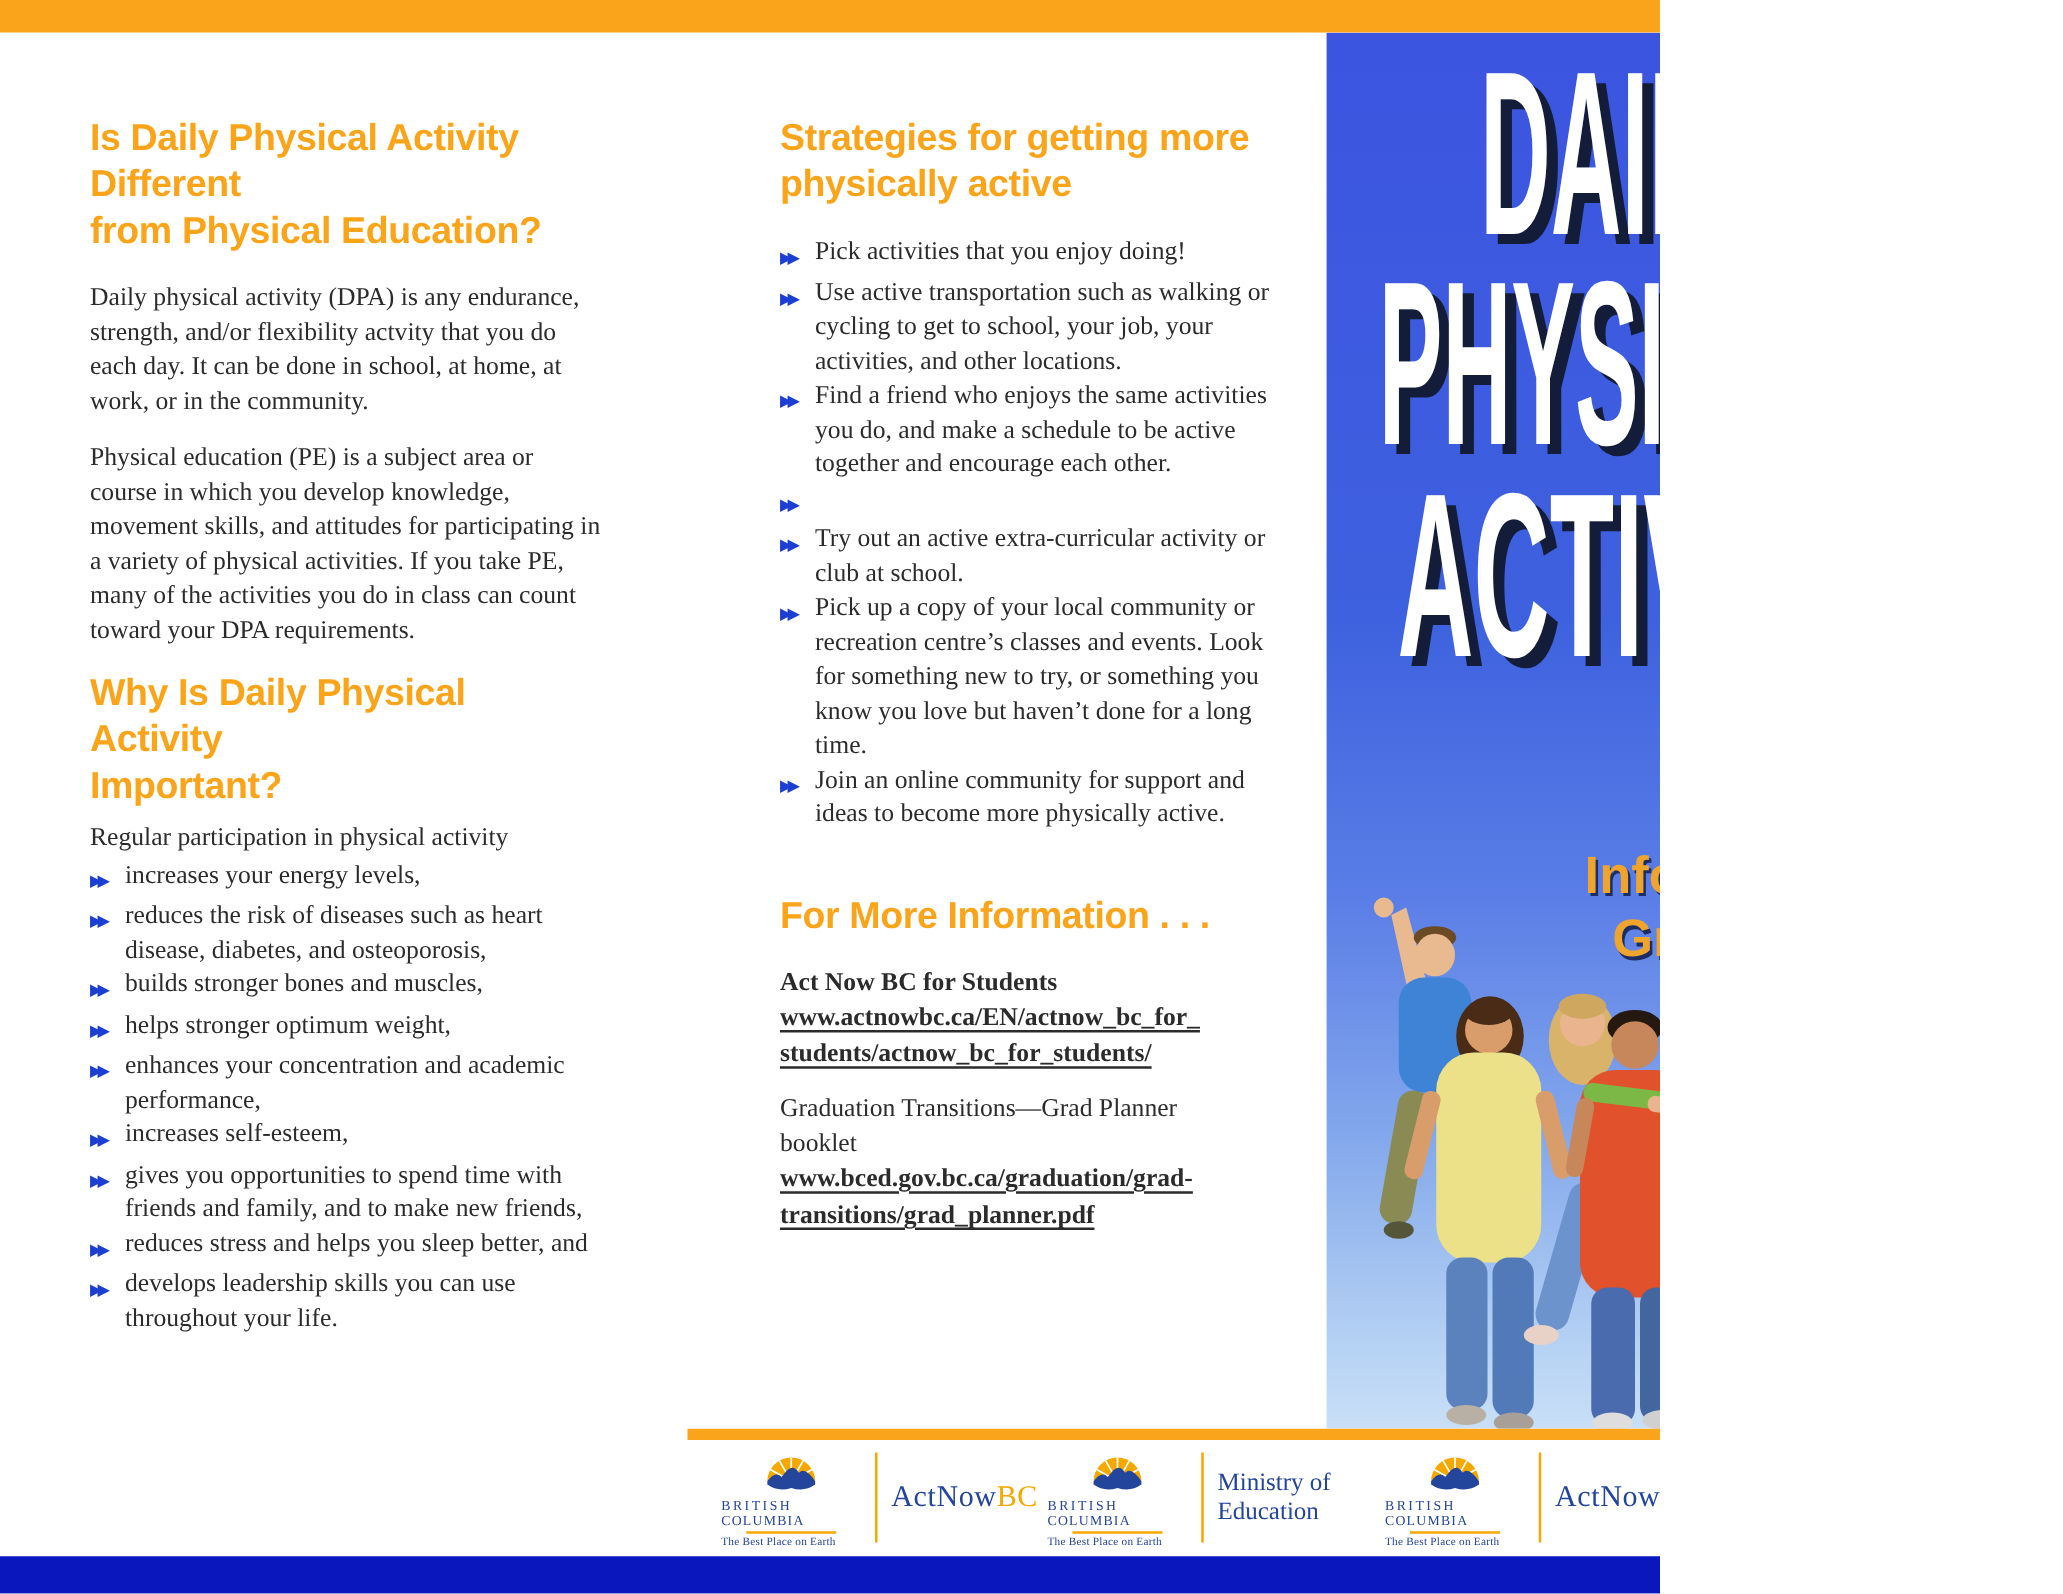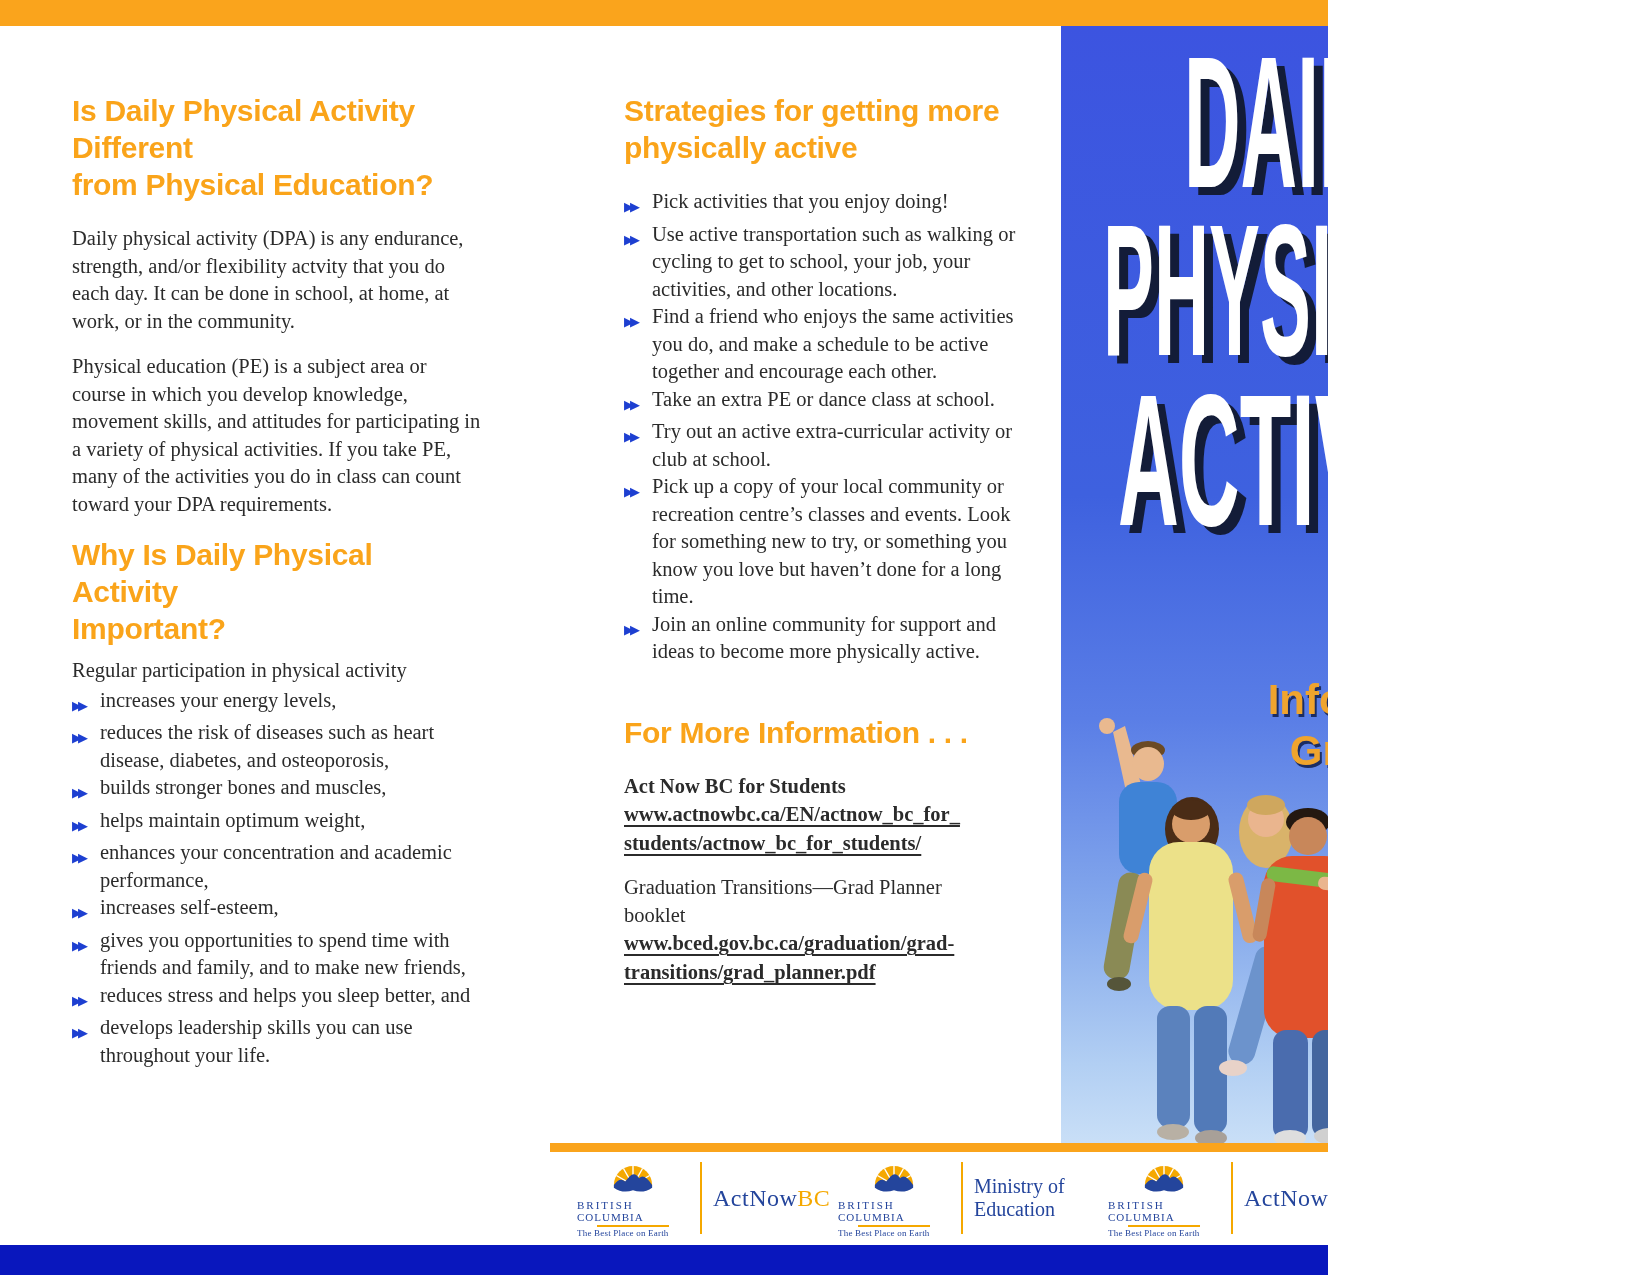--- a/index.html
+++ b/index.html
@@ -89,21 +89,21 @@
         <li>
           <span class="arrow">▶▶</span>
           <span class="btext">reduces the risk of diseases such as heart disease, diabetes, and osteoporosis,</span>
         </li>
         <li>
           <span class="arrow">▶▶</span>
           <span class="btext">builds stronger bones and muscles,</span>
         </li>
         <li>
           <span class="arrow">▶▶</span>
-          <span class="btext">helps maintain optimum weight,</span>
+          <span class="btext">helps stronger optimum weight,</span>
         </li>
         <li>
           <span class="arrow">▶▶</span>
           <span class="btext">enhances your concentration and academic performance,</span>
         </li>
         <li>
           <span class="arrow">▶▶</span>
           <span class="btext">increases self-esteem,</span>
         </li>
         <li>
@@ -134,21 +134,20 @@
         <li>
           <span class="arrow">▶▶</span>
           <span class="btext">Use active transportation such as walking or cycling to get to school, your job, your activities, and other locations.</span>
         </li>
         <li>
           <span class="arrow">▶▶</span>
           <span class="btext">Find a friend who enjoys the same activities you do, and make a schedule to be active together and encourage each other.</span>
         </li>
         <li>
           <span class="arrow">▶▶</span>
-          <span class="btext">Take an extra PE or dance class at school.</span>
         </li>
         <li>
           <span class="arrow">▶▶</span>
           <span class="btext">Try out an active extra-curricular activity or club at school.</span>
         </li>
         <li>
           <span class="arrow">▶▶</span>
           <span class="btext">Pick up a copy of your local community or recreation centre’s classes and events. Look for something new to try, or something you know you love but haven’t done for a long time.</span>
         </li>
         <li>

